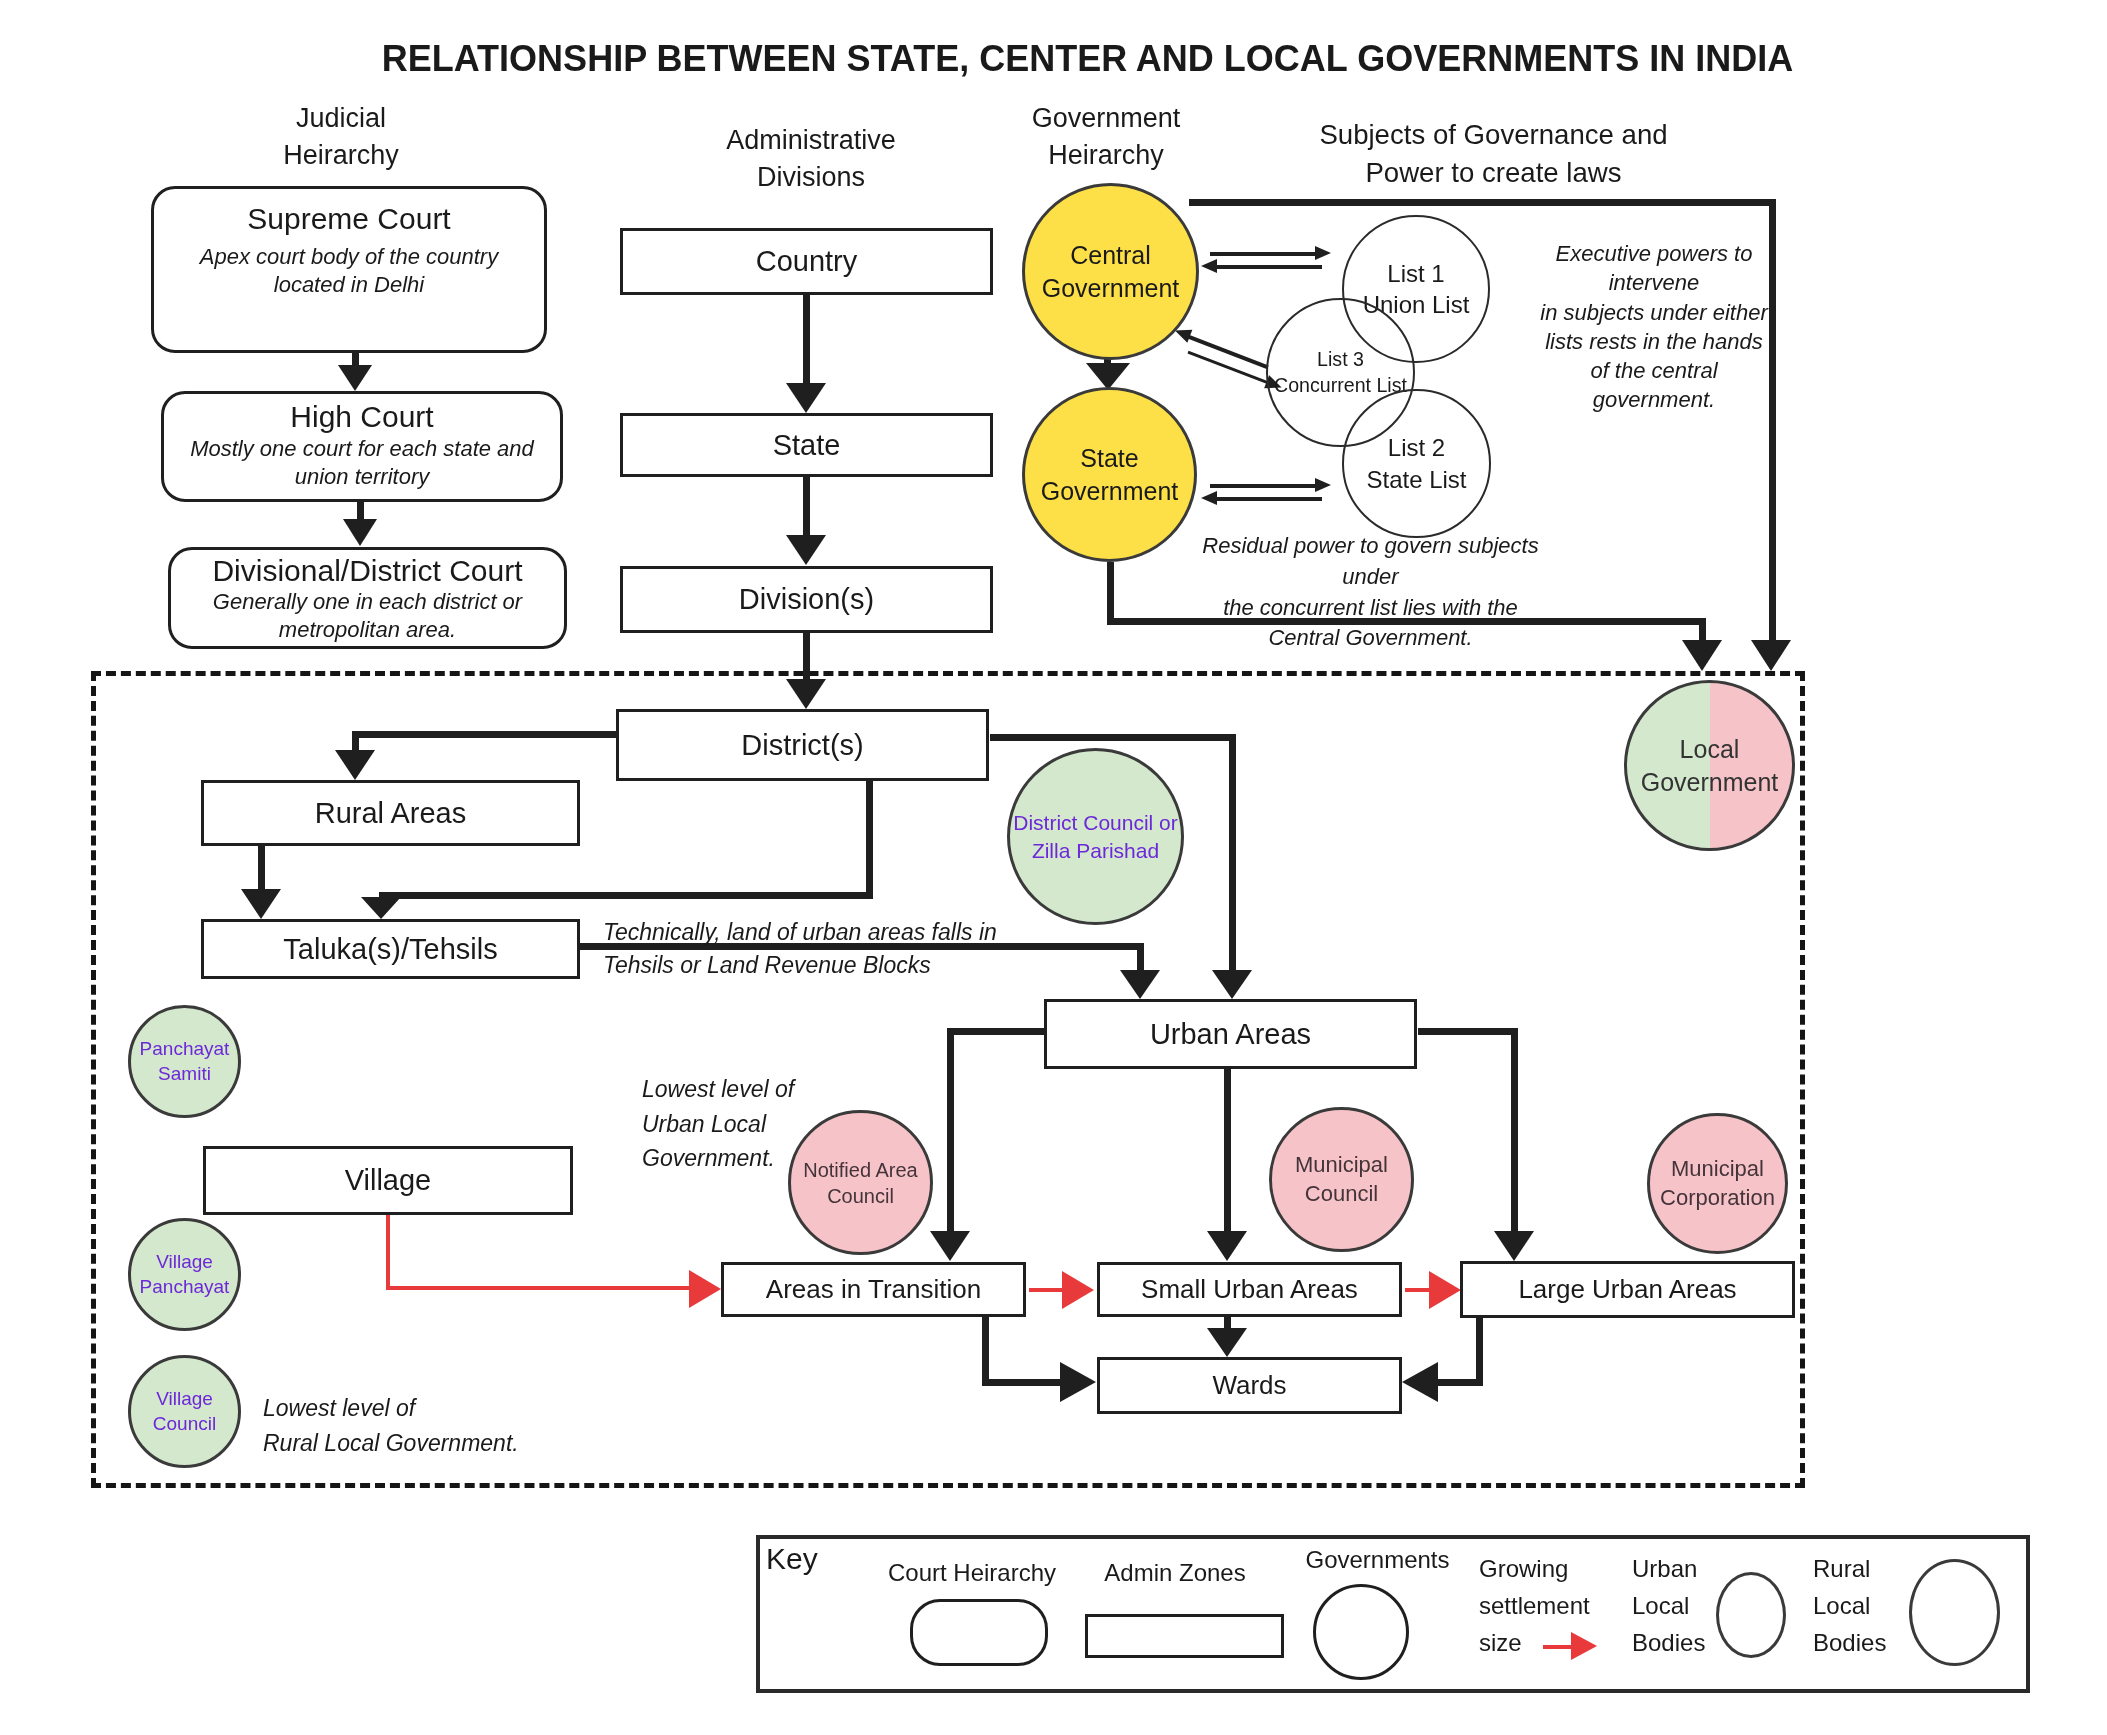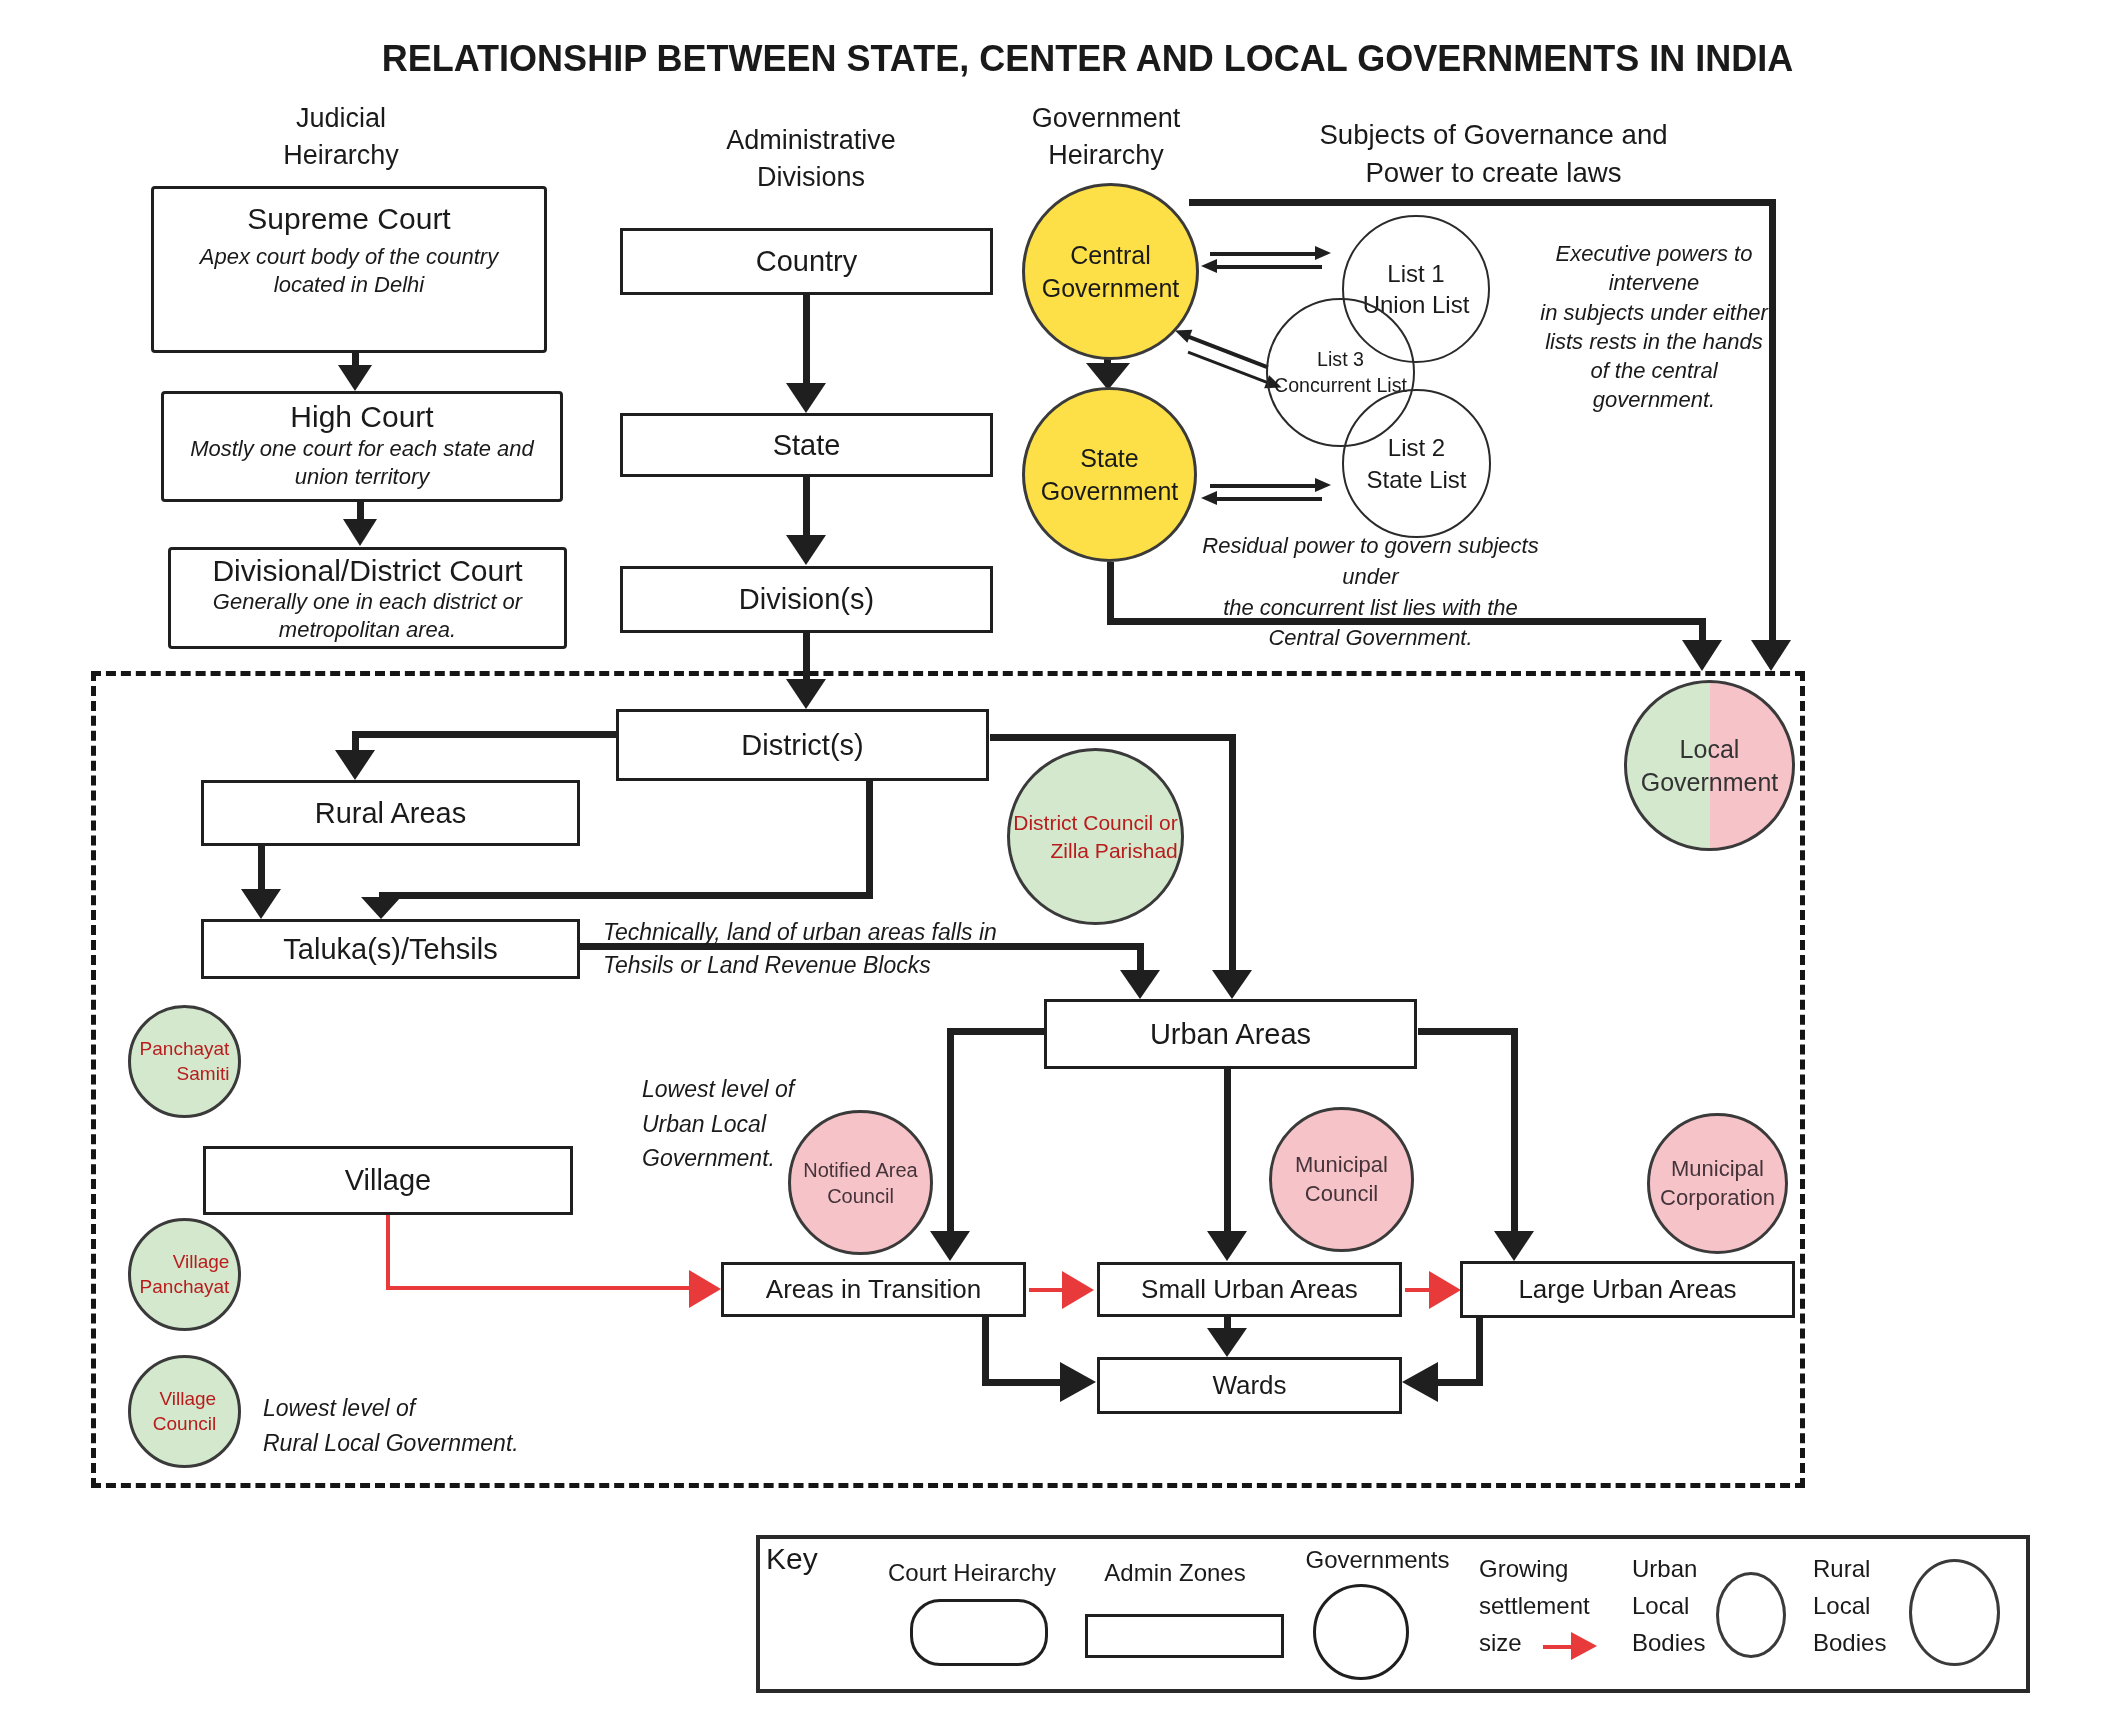--- a/index.html
+++ b/index.html
@@ -5,29 +5,29 @@
   html,body{margin:0;padding:0;background:#ffffff;}
   #canvas{position:relative;width:2108px;height:1736px;background:#fff;
           font-family:"Liberation Sans",sans-serif;color:#1a1a1a;overflow:hidden;}
   .t{position:absolute;white-space:pre-line;}
   .ctr{text-align:center;}
   .it{font-style:italic;}
   .box{position:absolute;box-sizing:border-box;border:3.6px solid #1f1f1f;background:#fff;
        display:flex;align-items:center;justify-content:center;text-align:center;
        font-size:29px;white-space:pre-line;}
   .rbox{position:absolute;box-sizing:border-box;border:3.6px solid #1f1f1f;background:#fff;
-        border-radius:4px;display:flex;flex-direction:column;align-items:center;
+        border-radius:24px;display:flex;flex-direction:column;align-items:center;
         justify-content:flex-start;text-align:center;padding-top:13px;}
   .rbox .bt{font-size:30px;}
   .rbox .bd{font-size:22px;font-style:italic;margin-top:7.3px;width:92%;line-height:1.25;white-space:pre-line;}
   .circle{position:absolute;box-sizing:border-box;border:3.6px solid #3a3a3a;border-radius:50%;
           display:flex;align-items:center;justify-content:center;text-align:center;
           white-space:pre-line;background:#fde047;line-height:1.3;}
   .venn{background:transparent;border:2.9px solid #2a2a2a;}
-  .green{background:#d3e8cd;color:#b91c1c;text-align:right;}
+  .green{background:#d3e8cd;color:#6d28d9;}
   .pink{background:#f6c3c8;color:#44343a;}
   .split{background:linear-gradient(90deg,#d3e8cd 0 50%,#f6c3c8 50% 100%);color:#333;}
   .hl,.vl{position:absolute;background:#1f1f1f;}
   .hl{height:6.5px;}
   .vl{width:6.5px;}
   .dl{position:absolute;background:#1f1f1f;height:3.6px;}
   .red{background:#e8393b;}
   .td{position:absolute;width:0;height:0;border-left:20px solid transparent;
       border-right:20px solid transparent;border-top:30px solid #1f1f1f;}
   .tr{position:absolute;width:0;height:0;border-top:20px solid transparent;

